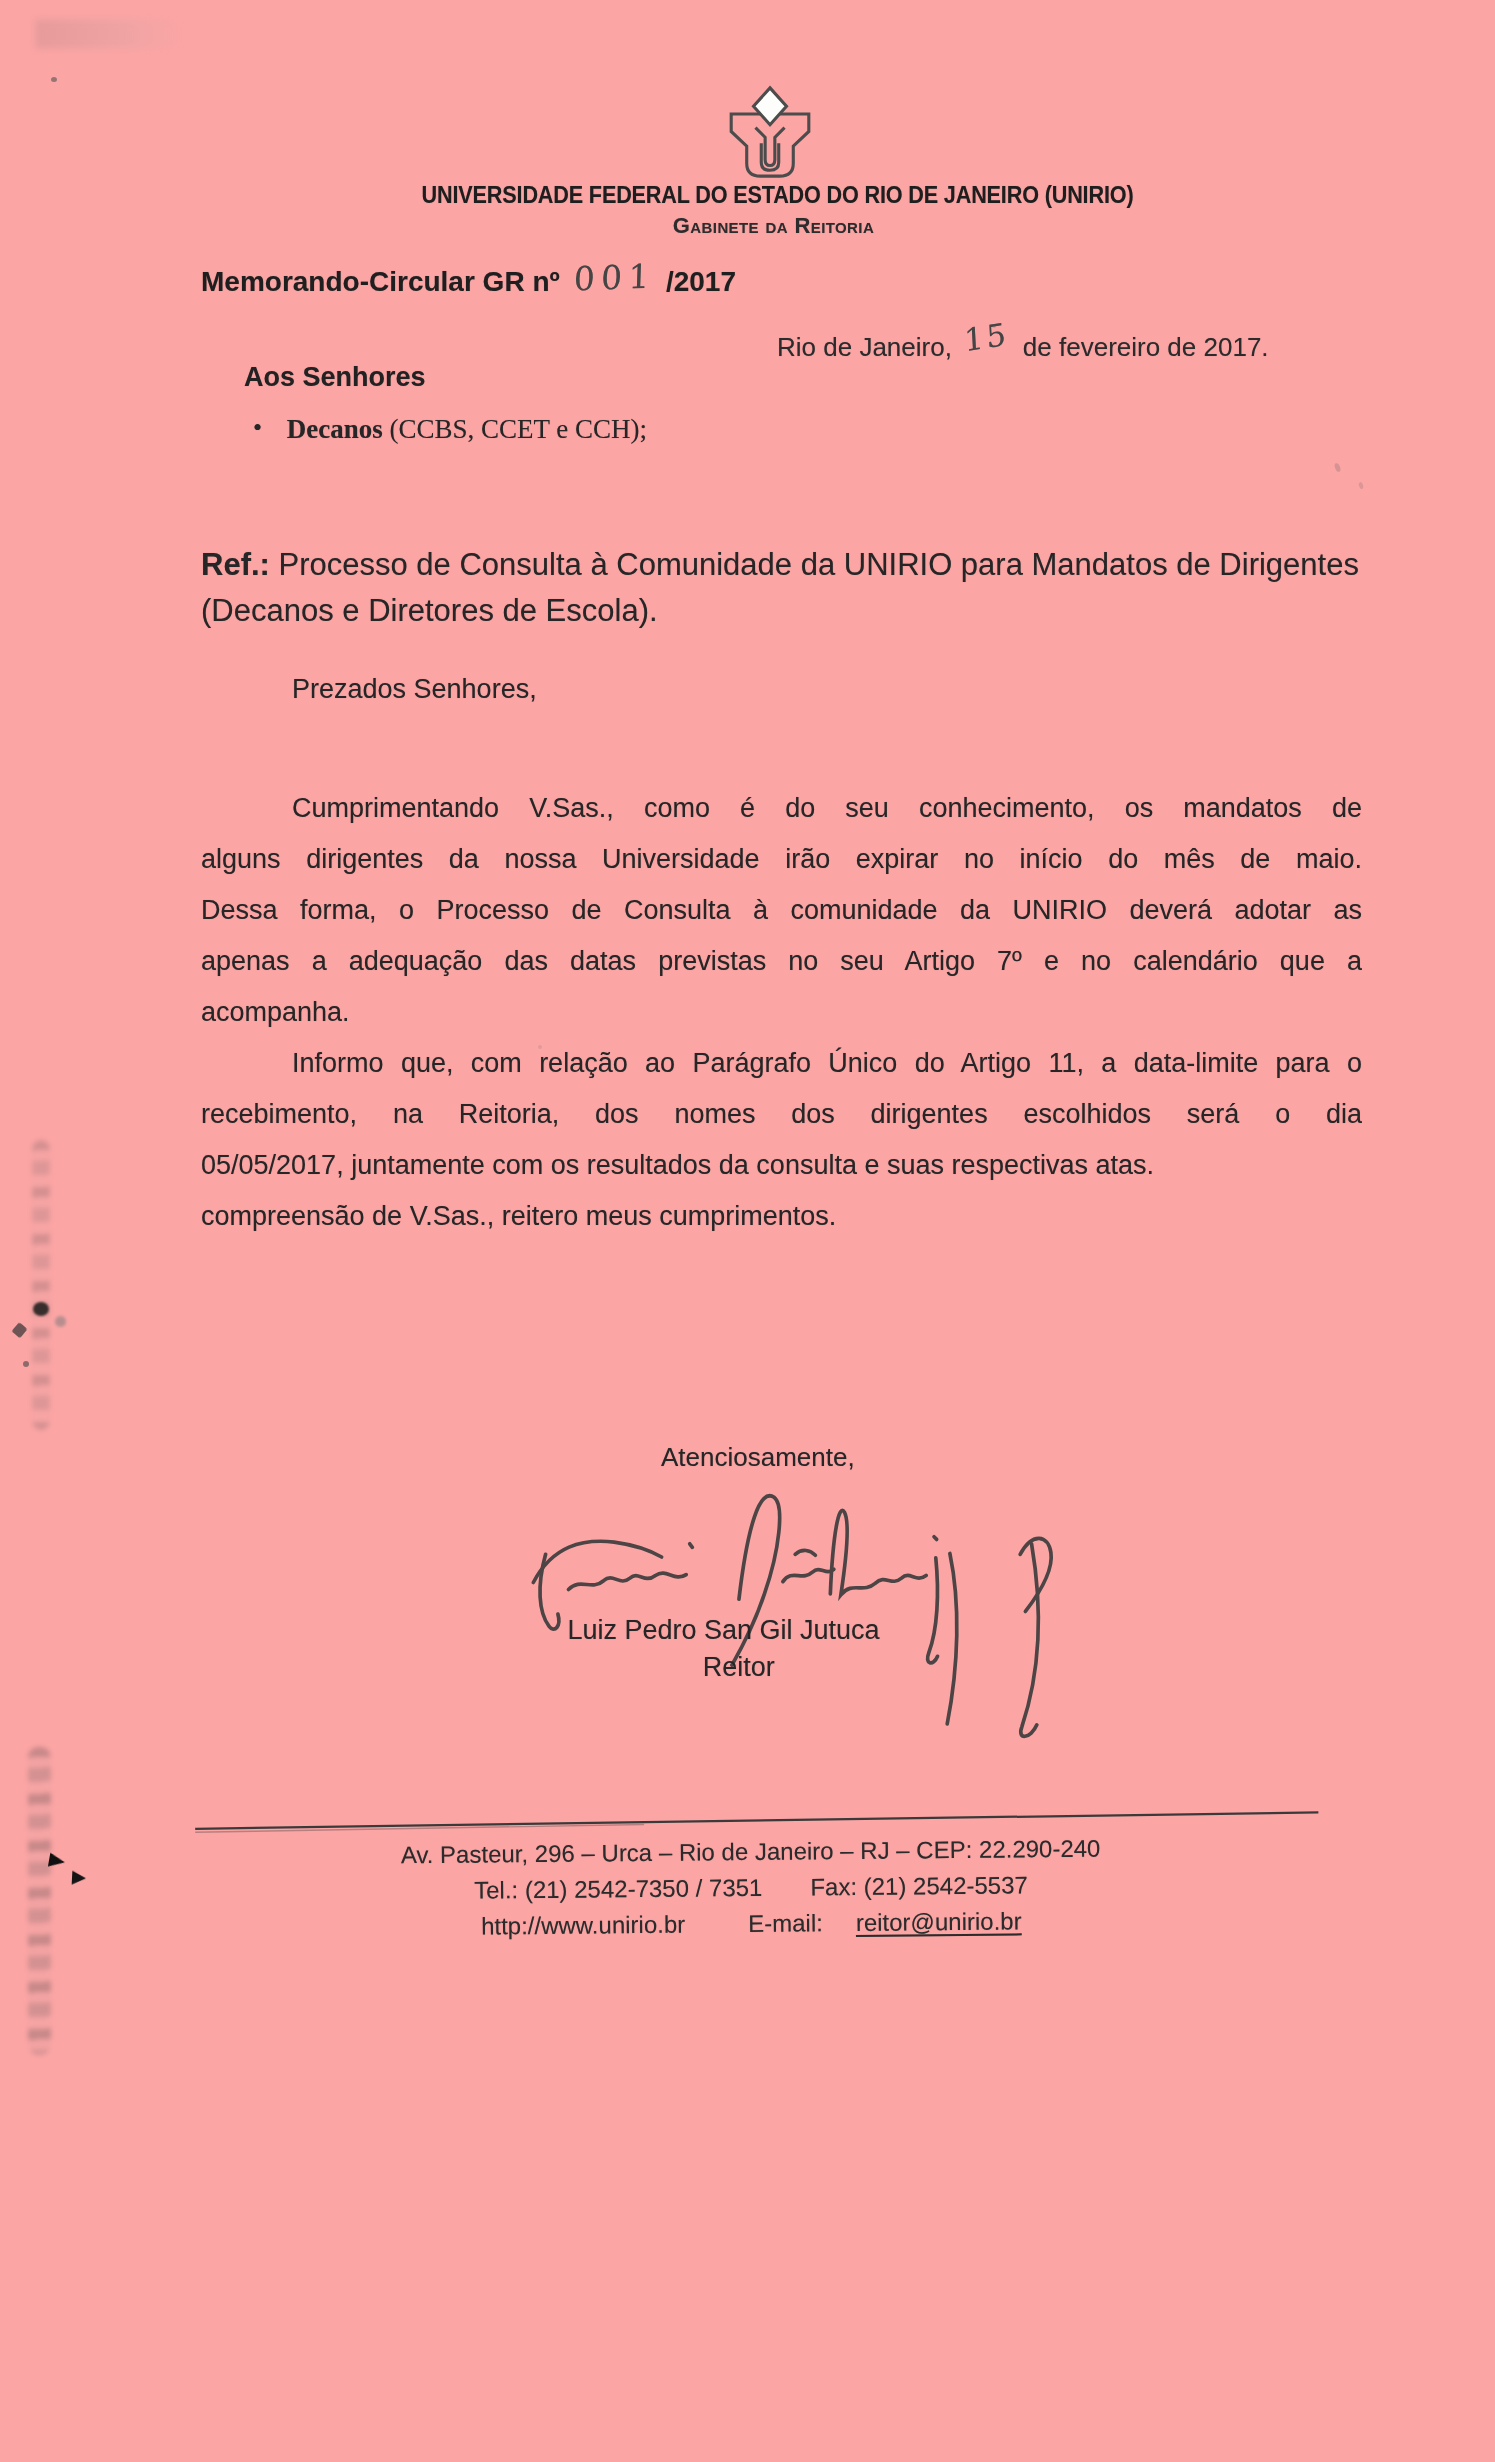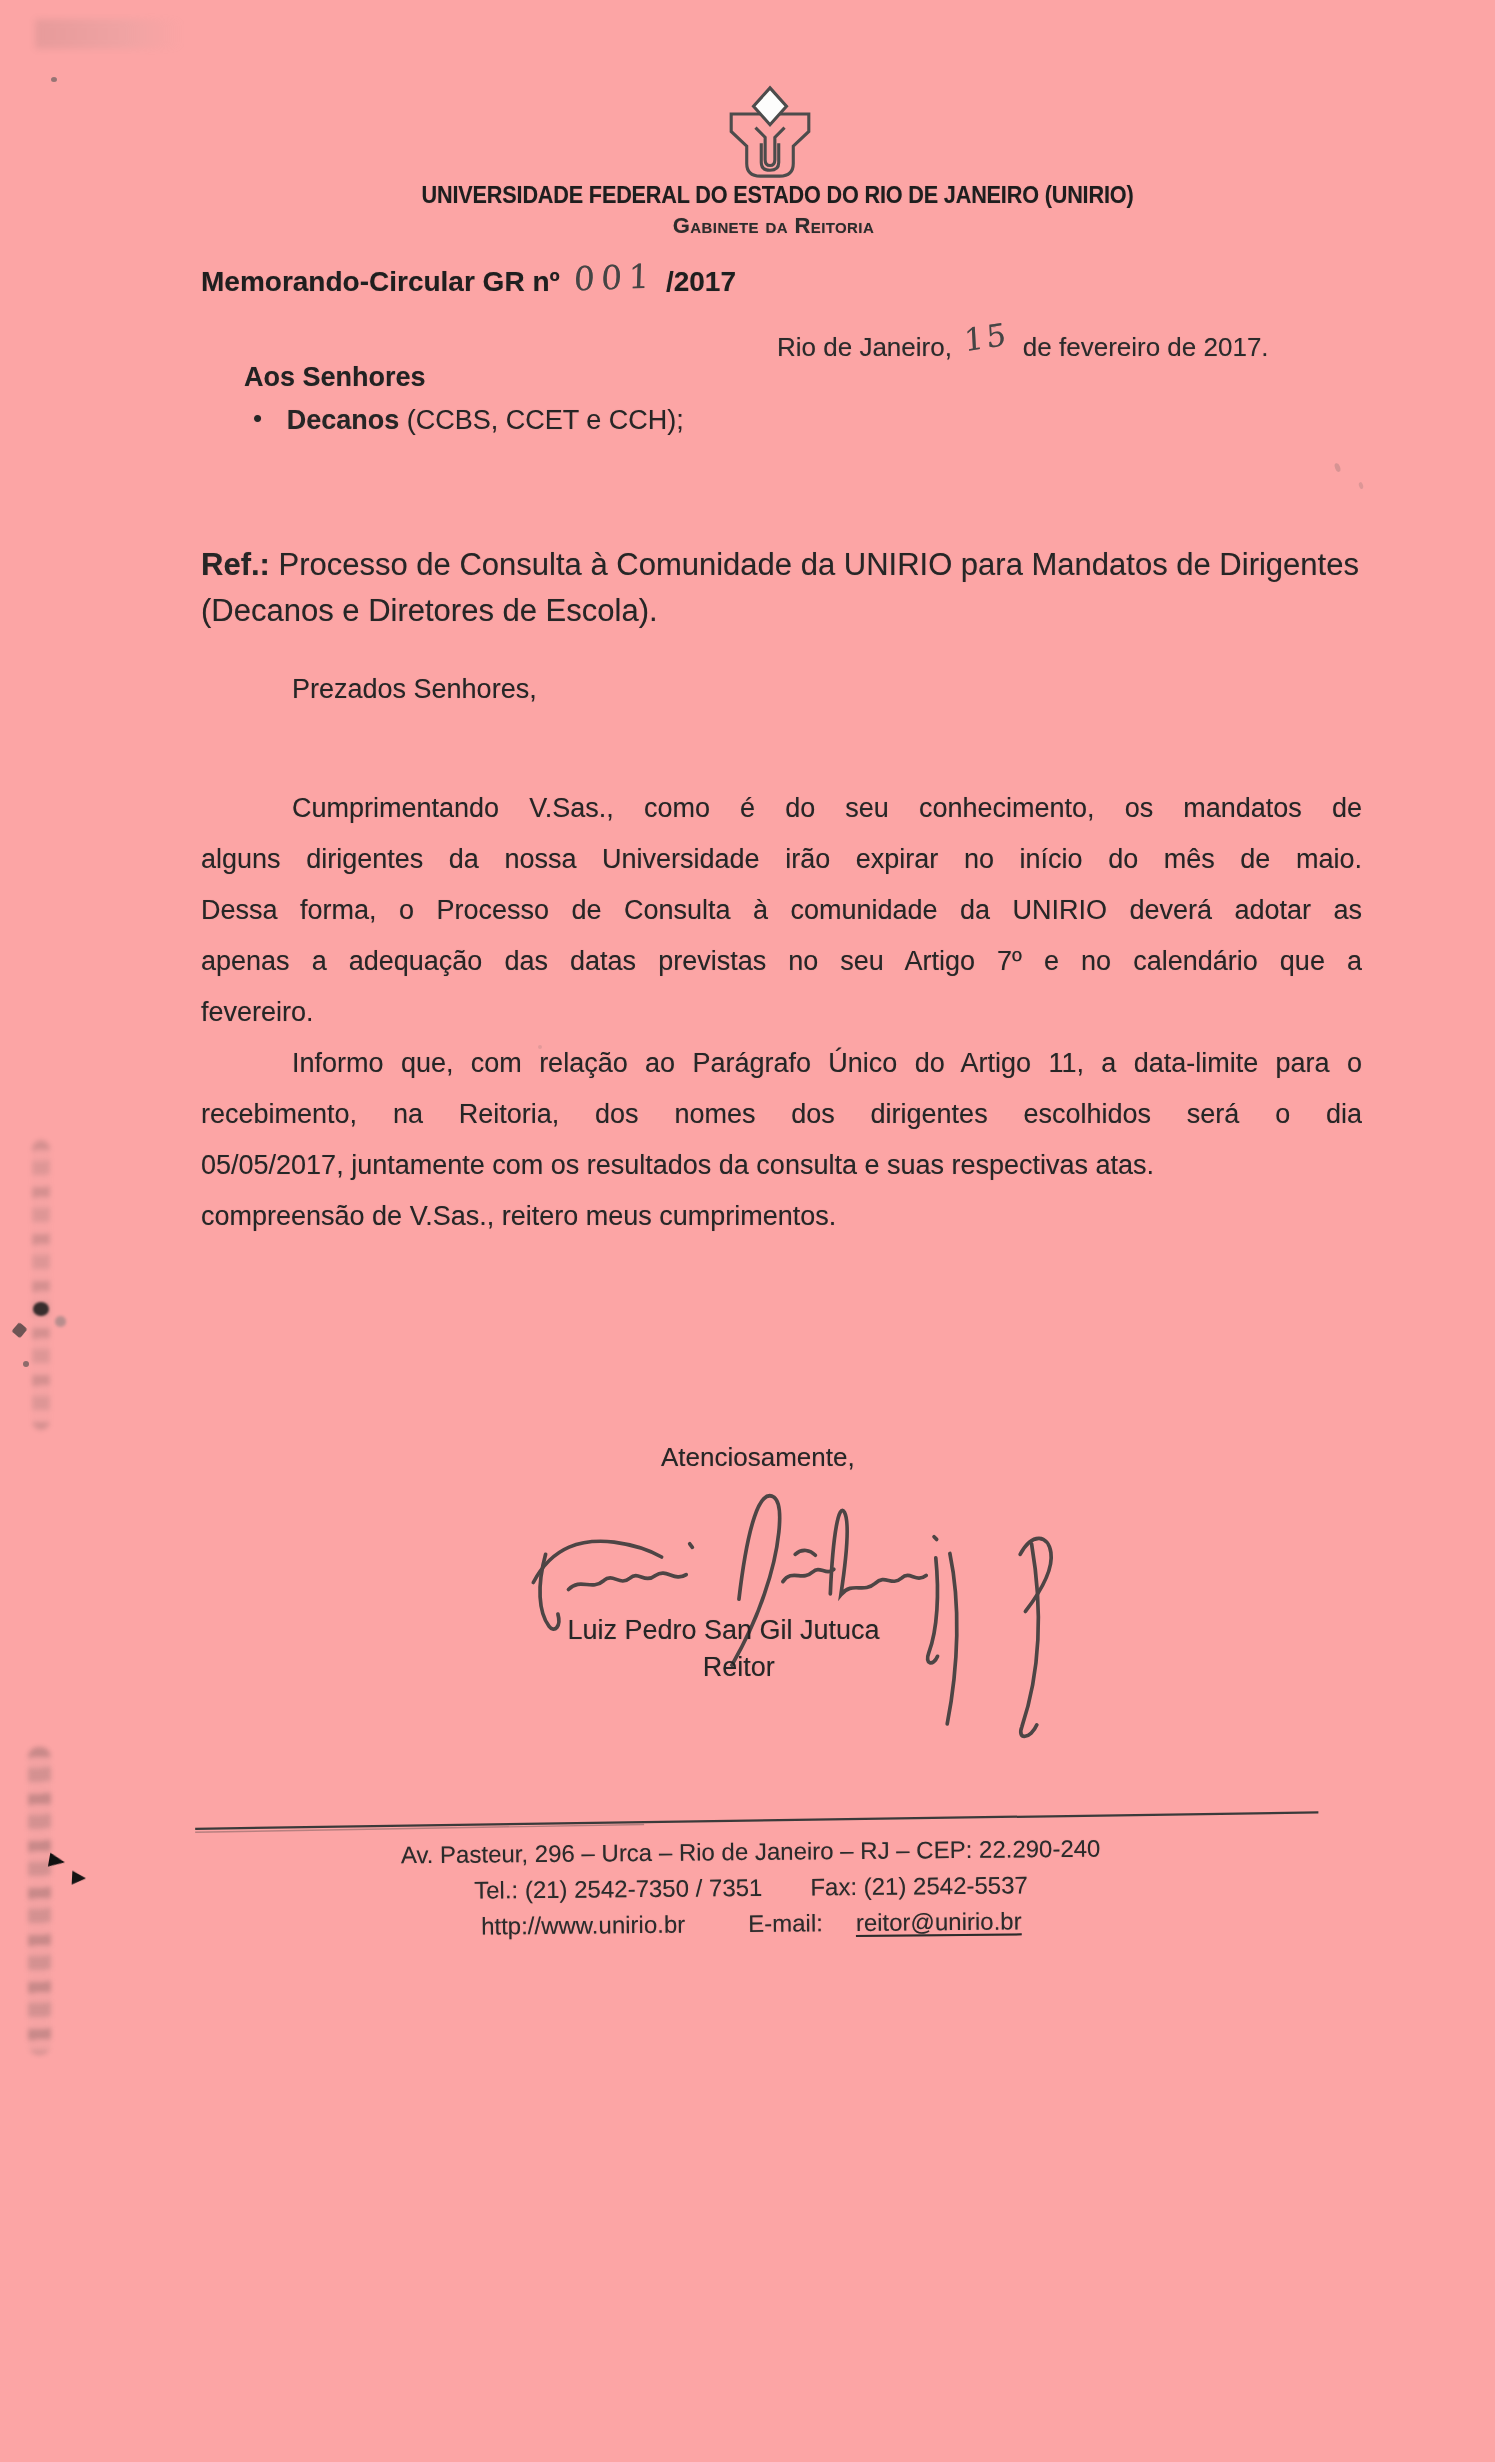--- a/index.html
+++ b/index.html
@@ -33,21 +33,21 @@
   .hw{
     display:inline-block;font-family:"DejaVu Serif",serif;font-weight:400;color:#454545;
     text-shadow:0 0 0.5px rgba(70,70,70,.5);
   }
   .hw-num{font-size:33px;letter-spacing:6.2px;transform:rotate(-2deg) skewX(-4deg);
     position:relative;top:-1.8px;margin:0 10.6px 0 14px;}
   .hw-day{font-size:31px;letter-spacing:2.6px;transform:rotate(-9deg) skewX(-6deg);
     position:relative;top:-8px;margin:0 14px 0 12.3px;}
   .date-line{left:777px;top:327px;font-size:26px;color:#2b2b2b;}
   .to-heading{left:244px;top:362px;font-size:27px;font-weight:bold;color:#222;}
-  .to-item{left:253px;top:405px;font-size:27px;color:#262626;}
+  .to-item{left:253px;top:414px;font-size:27px;color:#262626;font-family:Liberation Serif, serif;}
   .to-item .bullet{font-size:26px;margin-right:24.6px;position:relative;top:-1.8px;}
   .b{font-weight:bold;}
 
   
   .ref-block{left:201px;top:542px;width:1170px;font-size:31px;line-height:46px;color:#262626;}
 
   
   .salutation{left:292px;top:674px;font-size:27px;color:#262626;}
   .body-block{left:201px;top:783px;width:1161px;font-size:27px;color:#262626;}
   .bl{line-height:51px;height:51px;white-space:nowrap;}
@@ -132,21 +132,21 @@
     <span class="b">Ref.:</span><span> Processo de Consulta à Comunidade da UNIRIO para Mandatos de Dirigentes (Decanos e Diretores de Escola).</span>
   </div>
 
   <div class="abs salutation soft">Prezados Senhores,</div>
 
   <div class="abs body-block soft">
     <div class="bl jst ind">Cumprimentando V.Sas., como é do seu conhecimento, os mandatos de</div>
     <div class="bl jst">alguns dirigentes da nossa Universidade irão expirar no início do mês de maio.</div>
     <div class="bl jst">Dessa forma, o Processo de Consulta à comunidade da UNIRIO deverá adotar as</div>
     <div class="bl jst">apenas a adequação das datas previstas no seu Artigo 7º e no calendário que a</div>
-    <div class="bl">fevereiro.</div>
+    <div class="bl">acompanha.</div>
     <div class="bl jst ind">Informo que, com relação ao Parágrafo Único do Artigo 11, a data-limite para o</div>
     <div class="bl jst">recebimento, na Reitoria, dos nomes dos dirigentes escolhidos será o dia</div>
     <div class="bl">05/05/2017, juntamente com os resultados da consulta e suas respectivas atas.</div>
     <div class="bl">compreensão de V.Sas., reitero meus cumprimentos.</div>
   </div>
 
   <div class="abs closing soft">Atenciosamente,</div>
 
   <svg class="abs sig-svg" viewBox="0 0 710 330">
     <g fill="none" stroke="#3b3b3b" stroke-width="4.2" stroke-linecap="round" opacity=".9">

